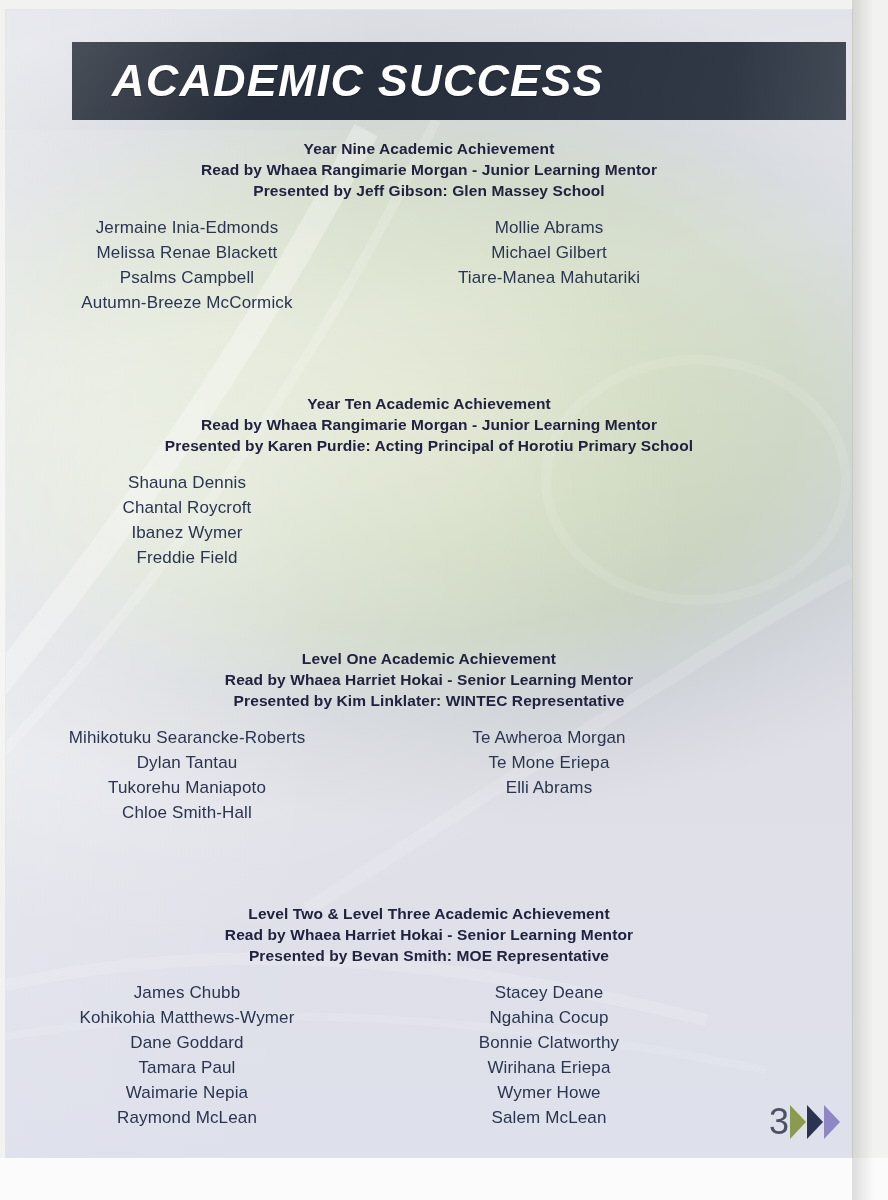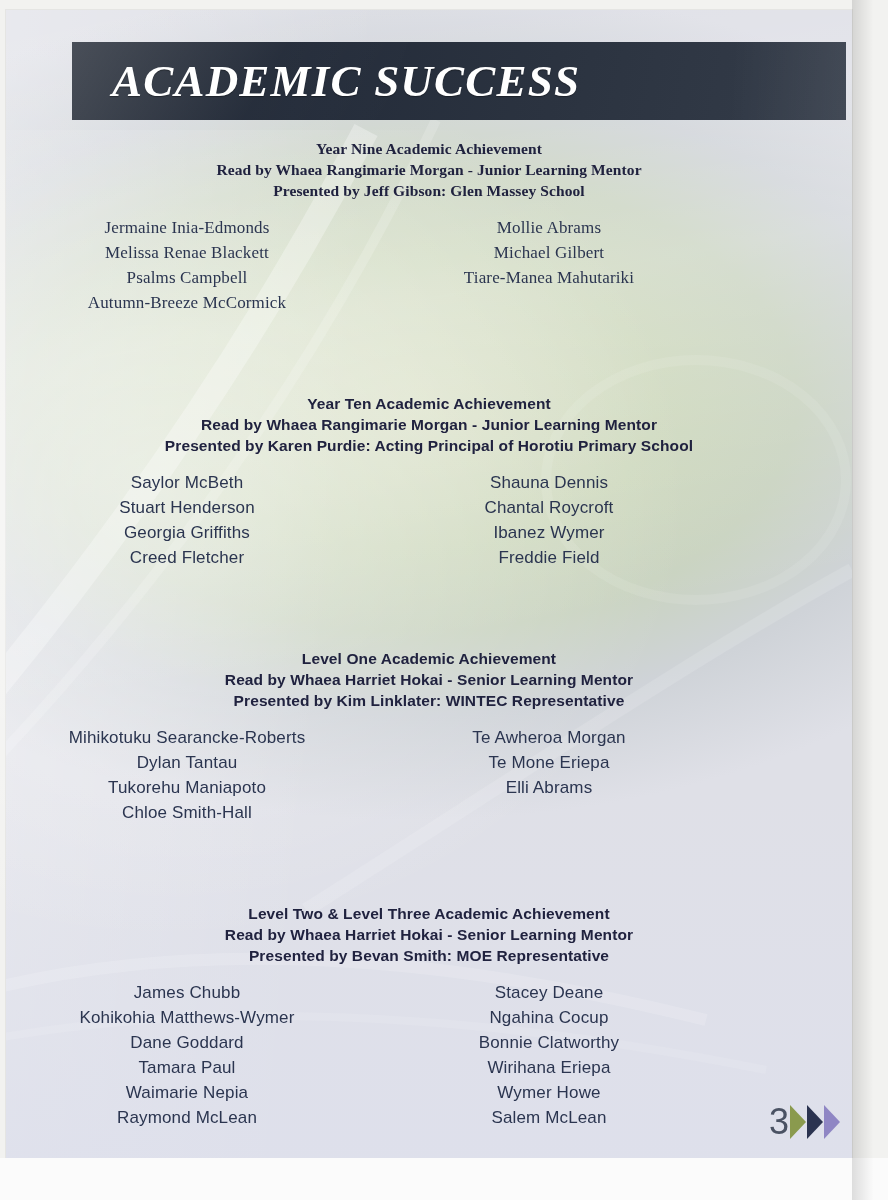--- a/index.html
+++ b/index.html
@@ -92,21 +92,21 @@
   #banner-title {
     position: absolute;
     left: 40px;
     top: 8px;
     font-size: 45px;
     line-height: 62px;
     font-weight: bold;
     font-style: italic;
     letter-spacing: 1.2px;
     color: #ffffff;
-    font-family: Liberation Serif, serif;
+    font-family: Liberation Sans, sans-serif;
     text-shadow: 0 1px 1px rgba(0,0,0,0.35);
     white-space: nowrap;
   }
 
   
   #content {
     position: absolute;
     left: 6px;
     top: 130px;
     width: 846px;
@@ -193,21 +193,21 @@
   </div>
 
   <div id="banner">
     <div class="sheen"></div>
     <div class="sheen2"></div>
     <div id="banner-title">ACADEMIC SUCCESS</div>
   </div>
 
   <div id="content">
 
-    <div class="section" style="margin-top:8px;font-family:Liberation Serif, serif;">
+    <div class="section" style="margin-top:8px;">
       <div class="sec-heads">
         <span class="sec-head-line">Year Nine Academic Achievement</span>
         <span class="sec-head-line">Read by Whaea Rangimarie Morgan - Junior Learning Mentor</span>
         <span class="sec-head-line">Presented by Jeff Gibson: Glen Massey School</span>
       </div>
       <div class="names">
         <div class="col">
           <span class="nm">Jermaine Inia-Edmonds</span>
           <span class="nm">Melissa Renae Blackett</span>
           <span class="nm">Psalms Campbell</span>
@@ -221,26 +221,20 @@
       </div>
     </div>
 
     <div class="section" style="margin-top:78px;">
       <div class="sec-heads">
         <span class="sec-head-line">Year Ten Academic Achievement</span>
         <span class="sec-head-line">Read by Whaea Rangimarie Morgan - Junior Learning Mentor</span>
         <span class="sec-head-line">Presented by Karen Purdie: Acting Principal of Horotiu Primary School</span>
       </div>
       <div class="names">
-        <div class="col">
-          <span class="nm">Saylor McBeth</span>
-          <span class="nm">Stuart Henderson</span>
-          <span class="nm">Georgia Griffiths</span>
-          <span class="nm">Creed Fletcher</span>
-        </div>
         <div class="col">
           <span class="nm">Shauna Dennis</span>
           <span class="nm">Chantal Roycroft</span>
           <span class="nm">Ibanez Wymer</span>
           <span class="nm">Freddie Field</span>
         </div>
       </div>
     </div>
 
     <div class="section" style="margin-top:78px;">

